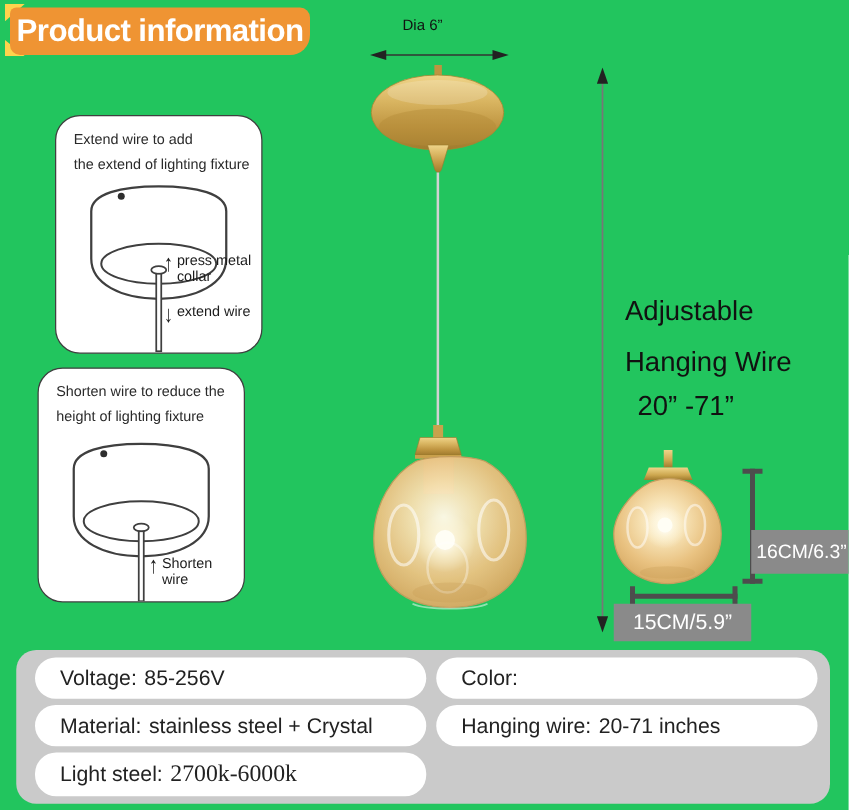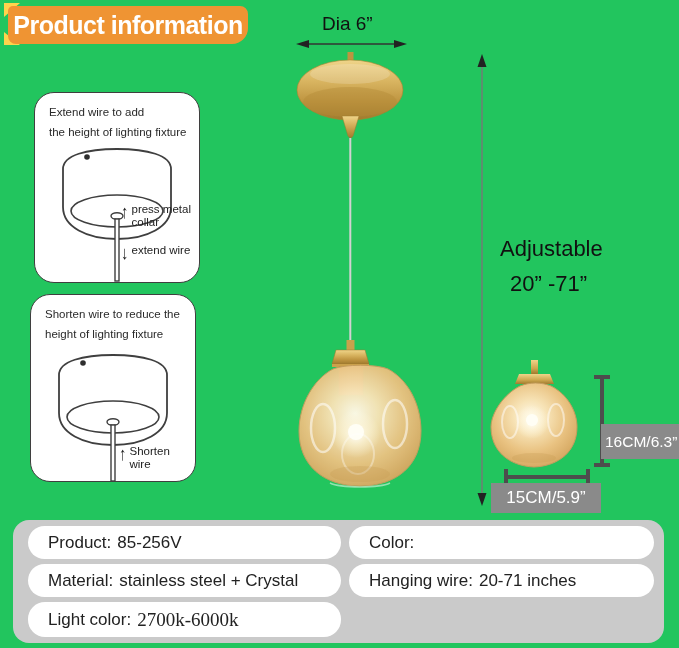--- a/index.html
+++ b/index.html
@@ -9,31 +9,31 @@
   
   .banner-accent{position:absolute;background:#FFD34D;}
   .banner-accent.top{left:4px;top:3px;width:16px;height:14px;clip-path:polygon(0 0,100% 0,0 100%);}
   .banner-accent.bottom{left:4px;top:32px;width:16px;height:13px;clip-path:polygon(0 0,0 100%,100% 100%);}
   .banner{position:absolute;left:8px;top:6px;width:240px;height:38px;background:#EF9433;
           border-radius:5px 8px 16px 8px;display:flex;align-items:center;justify-content:center;}
   .banner span{color:#ffffff;font-size:25px;font-weight:800;letter-spacing:-0.5px;}
 
   
   .instr-box{position:absolute;width:164px;border:1.6px solid #3f3f3f;border-radius:20px;background:#fff;}
-  #instr-box-1{left:34px;top:92px;height:189px;}
+  #instr-box-1{left:44px;top:92px;height:189px;}
   #instr-box-2{left:30px;top:294px;height:186px;}
   .instr-title{position:absolute;left:14px;top:9px;font-size:11.5px;line-height:20px;color:#2a2a2a;}
   .canister{position:absolute;left:20px;top:46px;}
   #instr-box-2 .canister{top:50px;}
   .instr-label{position:absolute;display:flex;align-items:flex-start;font-size:11.5px;line-height:13px;color:#1c1c1c;}
   .instr-label .arrow{font-size:15px;font-weight:700;line-height:13px;margin-right:3px;transform:scaleY(1.25);transform-origin:top;}
   .instr-label .txt{max-width:62px;}
 
   
-  .dia-label{position:absolute;left:322px;top:13px;font-size:19px;color:#111;}
+  .dia-label{position:absolute;left:322px;top:13px;font-size:12px;color:#111;}
 
   
   #main-pendant{position:absolute;left:270px;top:34px;}
   #small-lamp{position:absolute;left:488px;top:360px;}
   #adjust-arrow{position:absolute;left:474px;top:54px;}
 
   
   .adjustable-block{position:absolute;left:500px;top:236px;font-size:22px;color:#111;}
   .adjustable-block div{margin-bottom:15px;}
   .adjustable-block .range{padding-left:10px;margin-top:-6px;}
@@ -69,21 +69,21 @@
   <div class="banner-accent bottom"></div>
   <div class="banner">
     <span>Product information</span>
   </div>
 
   <div class="dia-label">Dia 6”</div>
 
   <div class="instr-box" id="instr-box-1">
     <div class="instr-title">
       <span>Extend wire to add</span><br>
-      <span>the height of lighting fixture</span>
+      <span>the extend of lighting fixture</span>
     </div>
     <svg class="canister" width="124" height="143" viewBox="0 0 124 143">
       <path d="M8,30 C8,16 32,10 62,10 C92,10 116,16 116,30 L116,68 C116,88 92,100 62,100 C32,100 8,88 8,68 Z" fill="#ffffff" stroke="#3f3f3f" stroke-width="1.8"></path>
       <ellipse cx="62" cy="72" rx="46" ry="16" fill="#ffffff" stroke="#3f3f3f" stroke-width="1.6"></ellipse>
       <circle cx="32" cy="18" r="2.8" fill="#2e2e2e"></circle>
       <ellipse cx="62" cy="77" rx="6" ry="3.2" fill="#ffffff" stroke="#3f3f3f" stroke-width="1.4"></ellipse>
       <rect x="60" y="80" width="4" height="62" fill="#ffffff" stroke="#3f3f3f" stroke-width="1.4"></rect>
     </svg>
     <div class="instr-label" style="left:86px;top:110px;">
       <span class="arrow">↑</span>
@@ -168,20 +168,21 @@
   </svg>
 
   <svg id="adjust-arrow" width="16" height="452" viewBox="0 0 16 452">
     <line x1="8" y1="10" x2="8" y2="442" stroke="#777" stroke-width="1.4"></line>
     <polygon points="8,0 3.5,13 12.5,13" fill="#222"></polygon>
     <polygon points="8,452 3.5,439 12.5,439" fill="#222"></polygon>
   </svg>
 
   <div class="adjustable-block">
     <div>Adjustable</div>
+    <div>Hanging Wire</div>
     <div class="range">20”  -71”</div>
   </div>
 
   <svg id="small-lamp" width="100" height="112" viewBox="0 0 100 112">
     <defs>
       <radialGradient id="glassGrad2" cx="46%" cy="40%" r="68%">
         <stop offset="0%" stop-color="#FFF9E8"></stop>
           <stop offset="28%" stop-color="#F7E3B6"></stop>
         <stop offset="62%" stop-color="#E9C281"></stop>
           <stop offset="100%" stop-color="#D0A159"></stop>
@@ -219,33 +220,33 @@
     <div class="cap"></div>
     <div class="line"></div>
     <div class="cap r"></div>
   </div>
 
   <div class="dim-tag" id="dim-tag-height">16CM/6.3”</div>
   <div class="dim-tag" id="dim-tag-width">15CM/5.9”</div>
 
   <div class="spec-panel">
     <div class="spec-pill">
-      <span class="lab">Product:</span>
+      <span class="lab">Voltage:</span>
       <span class="val">85-256V</span>
     </div>
     <div class="spec-pill">
       <span class="lab">Color:</span>
     </div>
     <div class="spec-pill">
       <span class="lab">Material:</span>
       <span class="val">stainless steel + Crystal</span>
     </div>
     <div class="spec-pill">
       <span class="lab">Hanging wire:</span>
       <span class="val">20-71 inches</span>
     </div>
     <div class="spec-pill">
-      <span class="lab">Light color:</span>
+      <span class="lab">Light steel:</span>
       <span class="val serif">2700k-6000k</span>
     </div>
   </div>
 
 </div>
 
 </body></html>

